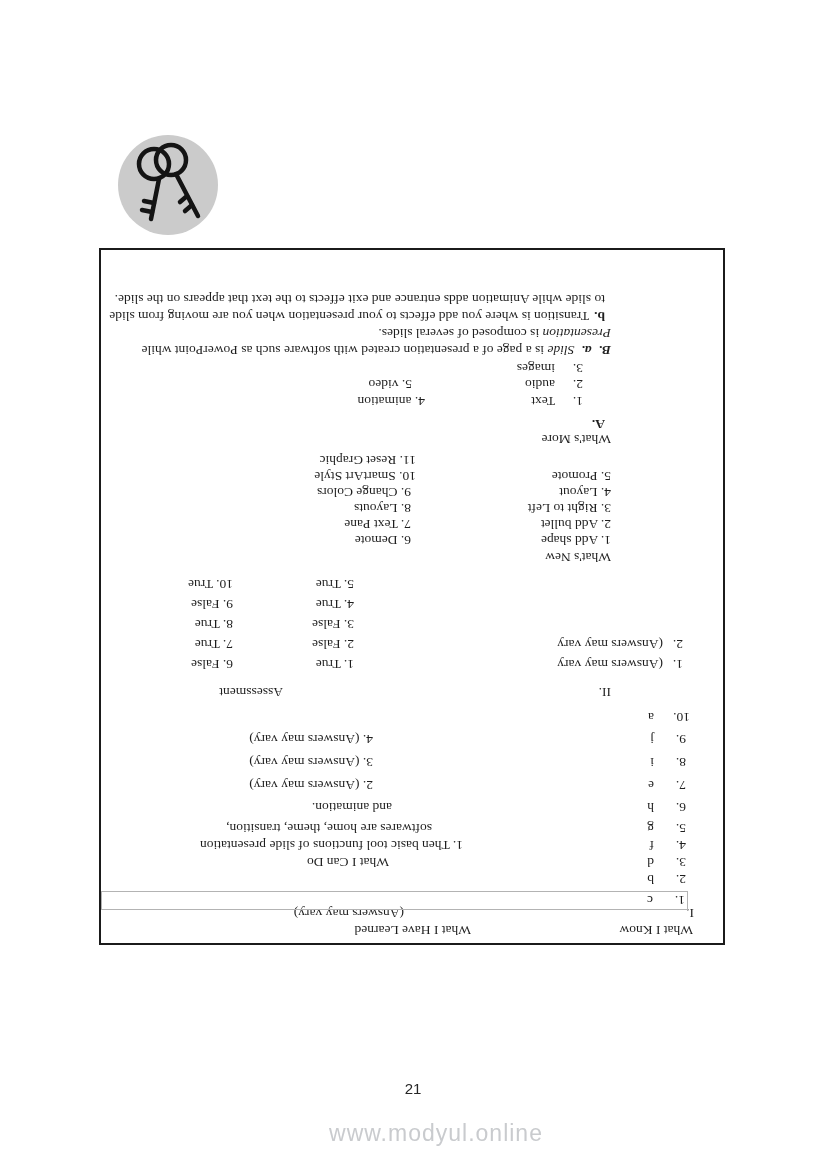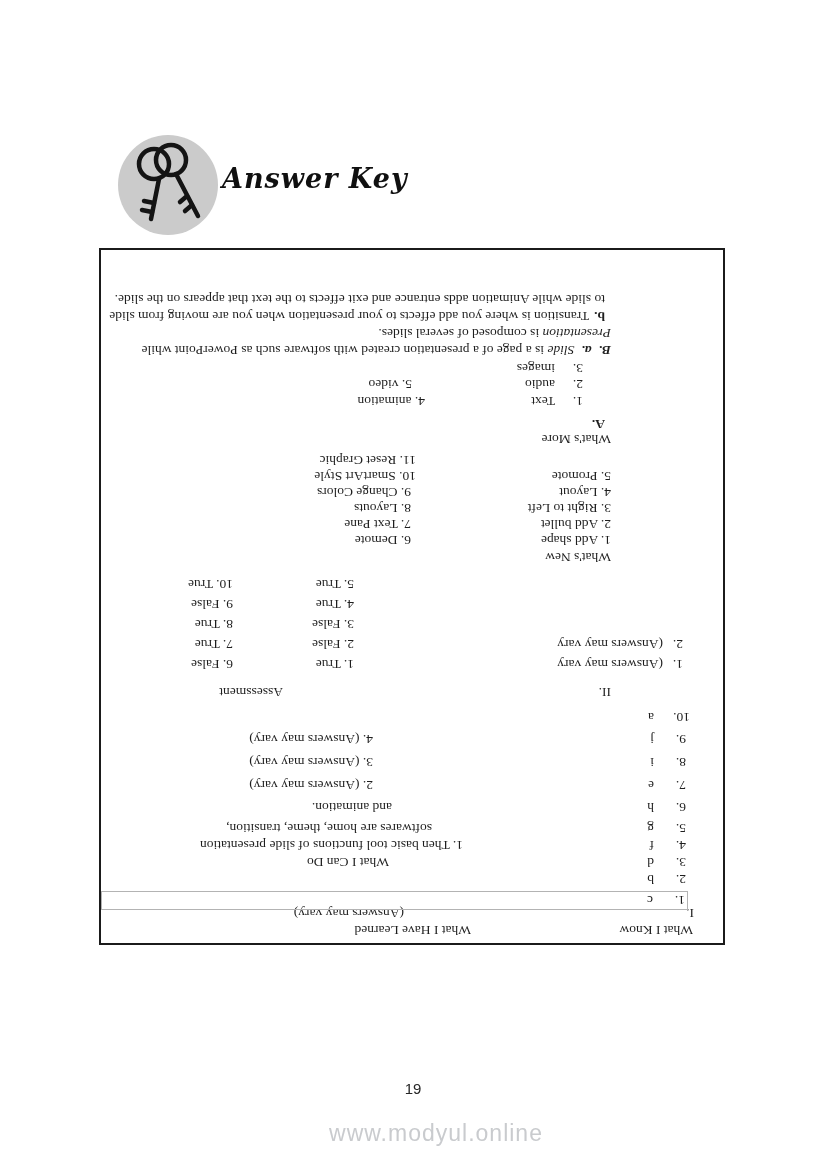--- a/index.html
+++ b/index.html
@@ -42,21 +42,20 @@
         <circle cx="53" cy="25" r="15"></circle>
         <path d="M41 44 L33 84"></path>
         <path d="M36 68 L26 66"></path>
         <path d="M34 77 L24 75"></path>
         <path d="M58 39 L80 81"></path>
         <path d="M69 61 L62 67"></path>
         <path d="M74 70 L67 76"></path>
       </g>
     </svg>
   </div>
-  <div class="title">Answer Key</div>
 
   <div class="abox">
     <div class="flip">
 
       <div class="r" style="top:5px">
         <span style="left:30px">What I Know</span>
         <span style="left:252px">What I Have Learned</span>
       </div>
       <div class="r" style="top:22px">
         <span style="left:29px">I.</span>
@@ -190,16 +189,16 @@
         <span style="left:168px">images</span>
       </div>
 
       <div class="para" style="left:112px;top:585px;width:506px"><span class="bi">B.</span><span class="bi">a.</span><span class="it">Slide</span><span> is a page of a presentation created with software such as PowerPoint while </span><span class="it">Presentation</span><span> is composed of several slides.</span></div>
 
       <div class="para" style="left:118px;top:619px;width:500px"><span class="bld">b.</span><span>Transition is where you add effects to your presentation when you are moving from slide to slide while Animation adds entrance and exit effects to the text that appears on the slide.</span></div>
 
     </div>
   </div>
 
-  <div class="pagenum">19</div>
+  <div class="pagenum">21</div>
   <div class="wmark">www.modyul.online</div>
 
 </div>
 
 </body></html>

